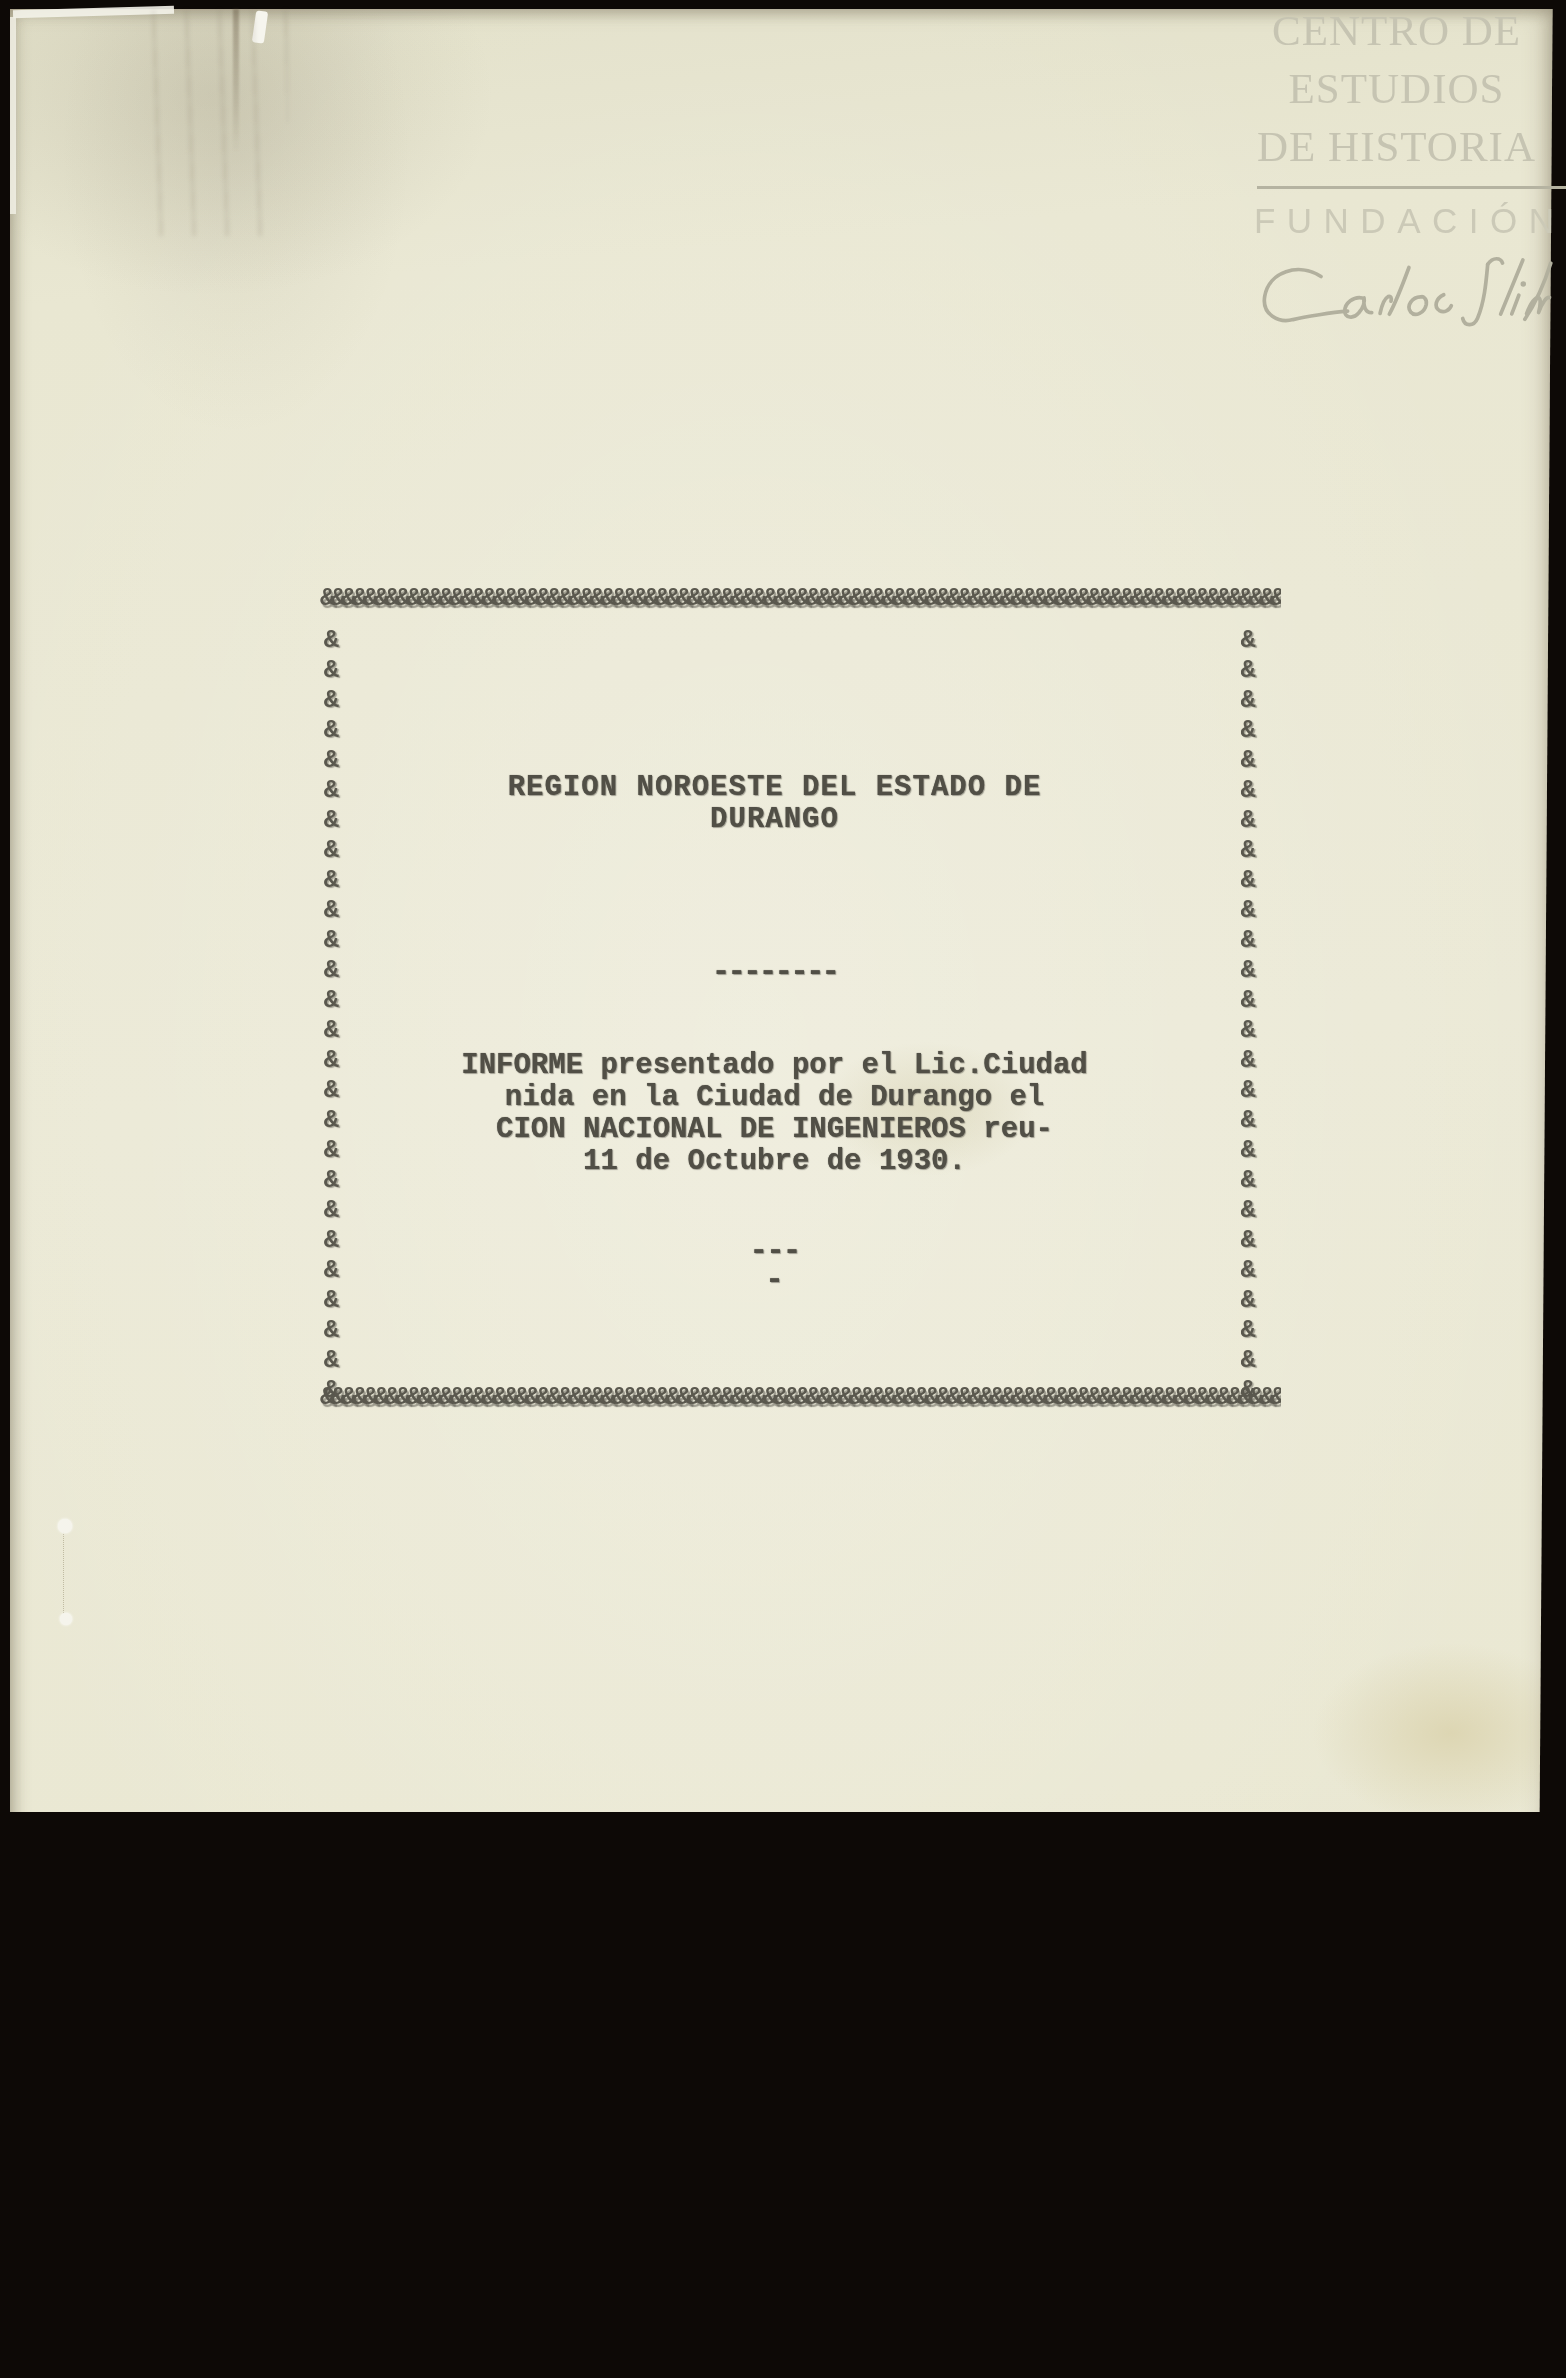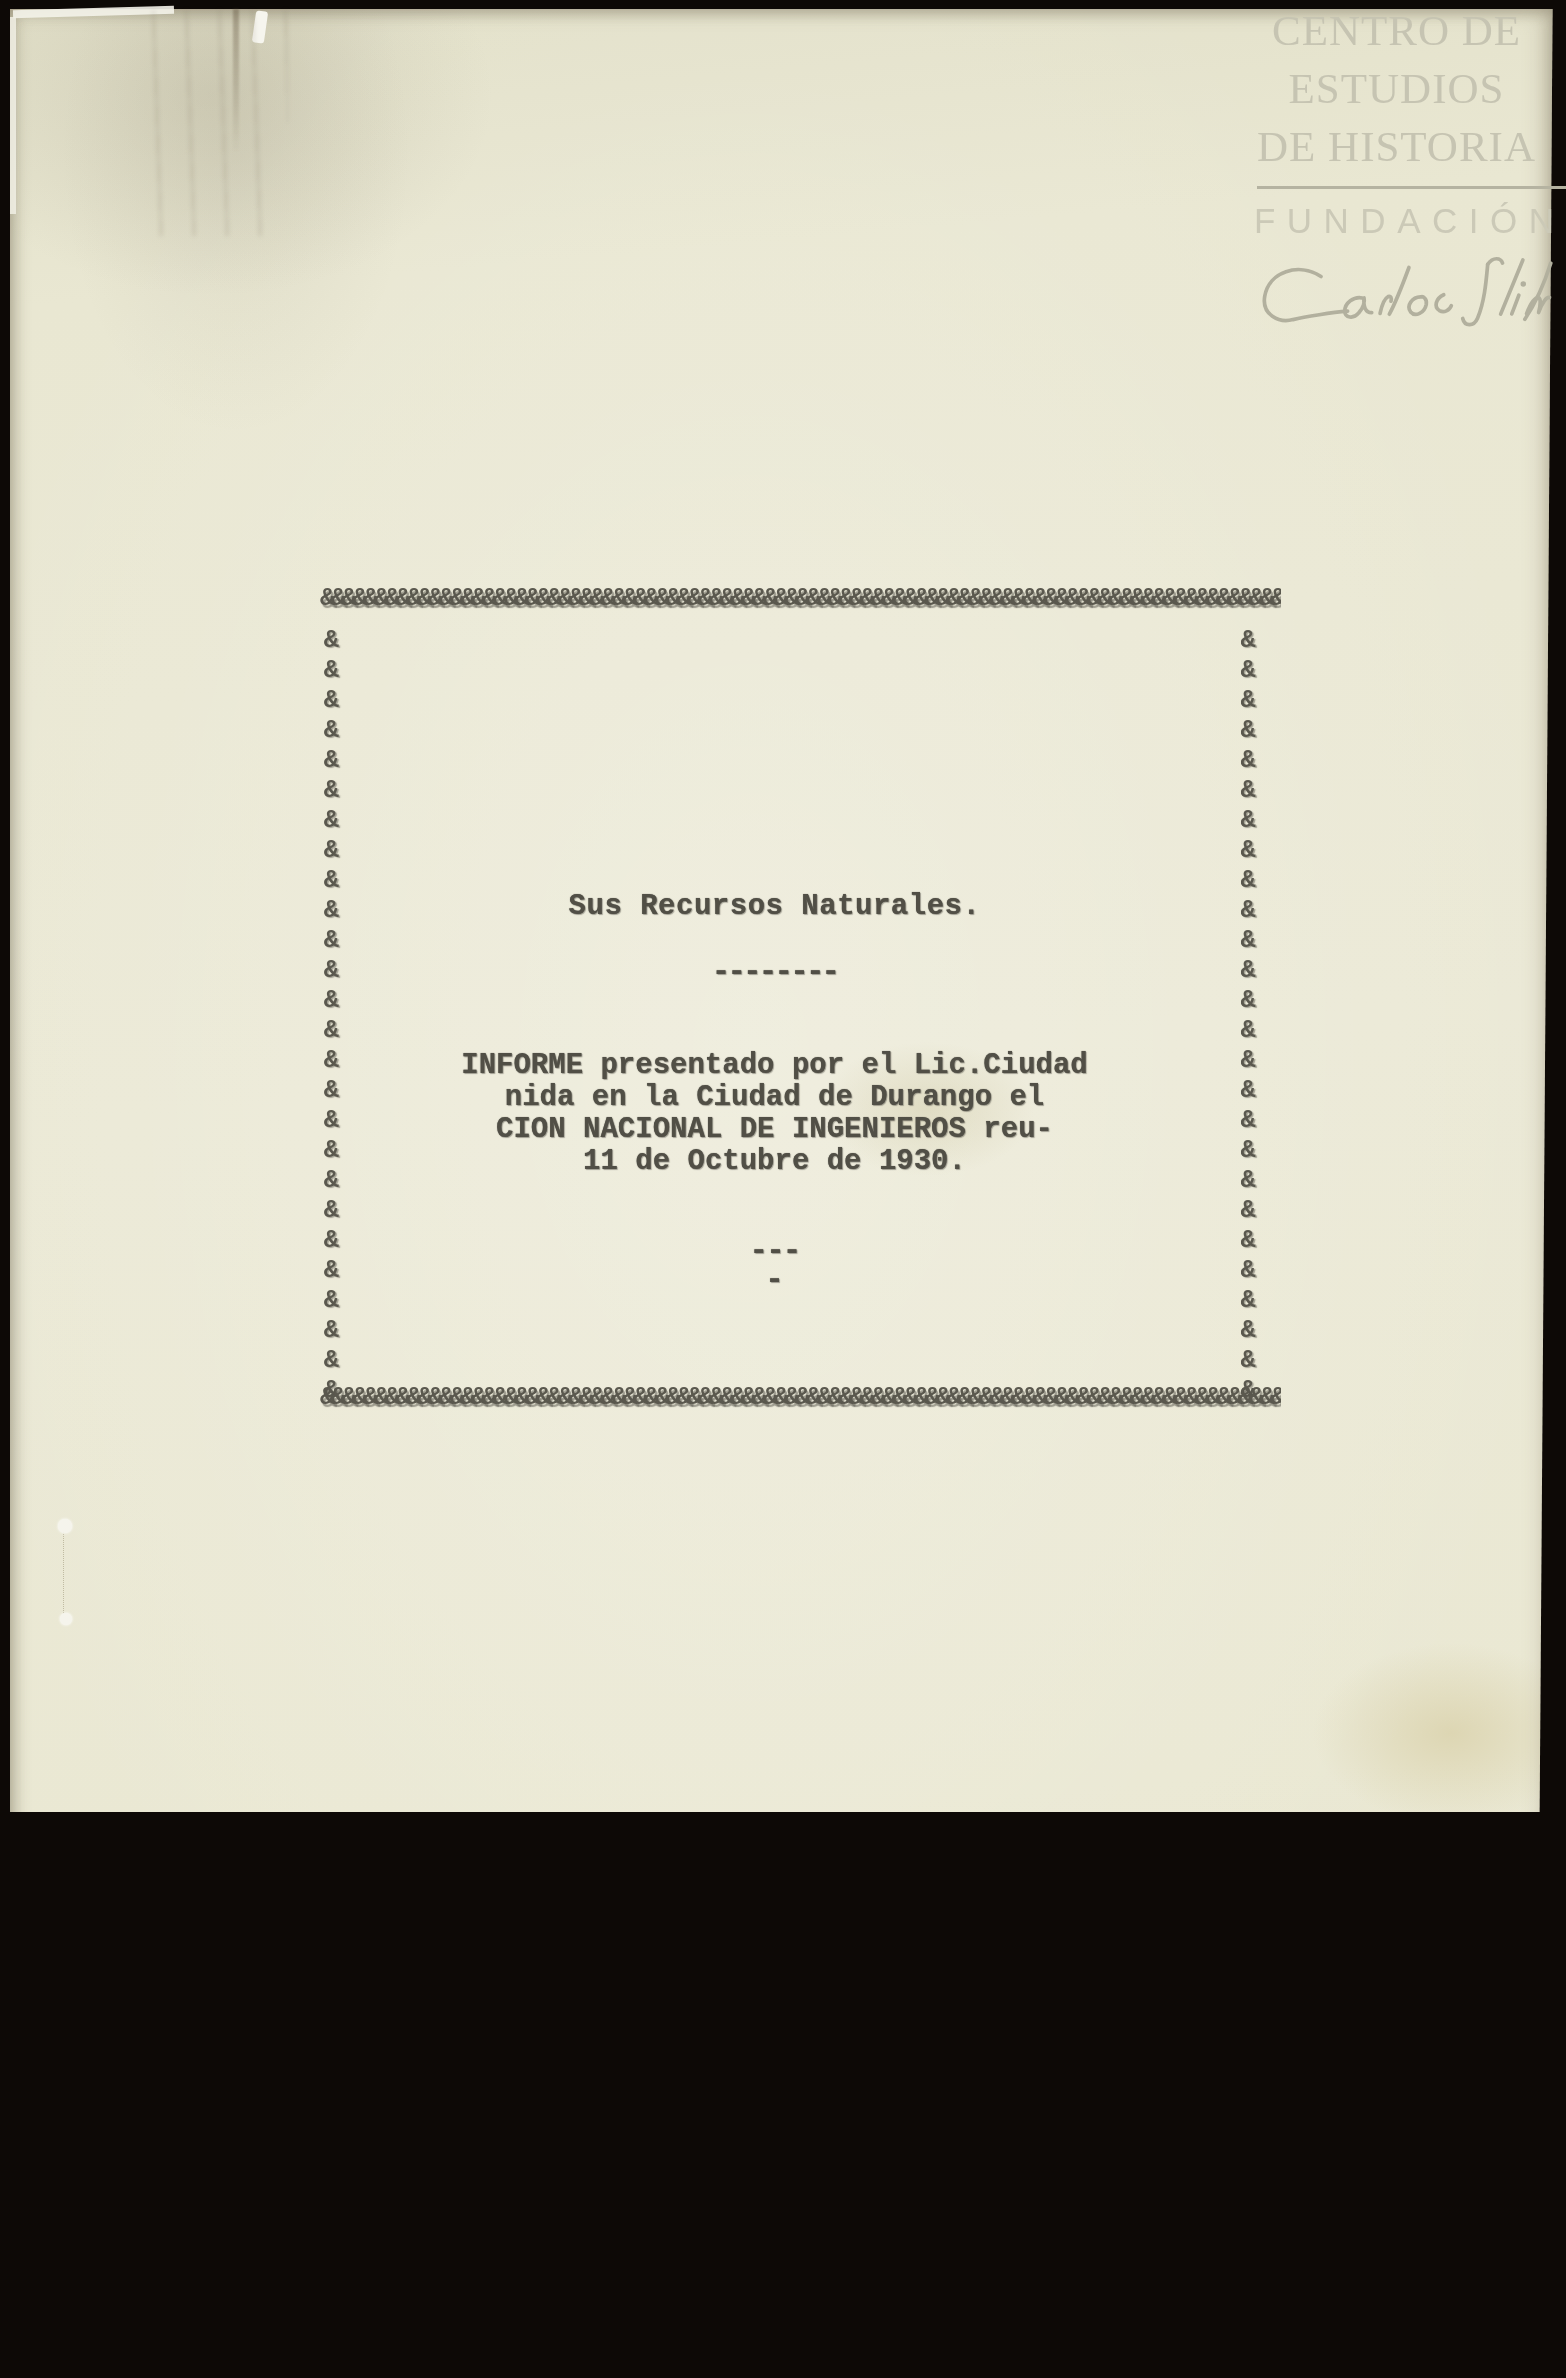--- a/index.html
+++ b/index.html
@@ -160,22 +160,25 @@
 &amp;
 &amp;
 &amp;
 &amp;
 &amp;
 &amp;
 &amp;
 &amp;</div>
     <div class="b-bottom">&amp;&amp;&amp;&amp;&amp;&amp;&amp;&amp;&amp;&amp;&amp;&amp;&amp;&amp;&amp;&amp;&amp;&amp;&amp;&amp;&amp;&amp;&amp;&amp;&amp;&amp;&amp;&amp;&amp;&amp;&amp;&amp;&amp;&amp;&amp;&amp;&amp;&amp;&amp;&amp;&amp;&amp;&amp;&amp;&amp;&amp;&amp;&amp;&amp;&amp;&amp;&amp;&amp;&amp;&amp;&amp;&amp;&amp;&amp;&amp;&amp;&amp;&amp;&amp;&amp;&amp;&amp;&amp;&amp;&amp;&amp;&amp;&amp;&amp;&amp;&amp;&amp;&amp;&amp;&amp;&amp;&amp;&amp;&amp;&amp;&amp;&amp;&amp;&amp;&amp;</div>
 
+    <div class="t-center t-title ink">
+      <div>REGION NOROESTE DEL ESTADO DE</div>
+      <div>DURANGO</div>
+    </div>
 
-    <div class="t-center t-subtitle ink">Sus Recursos Naturales.</div>
 
     <div class="t-center t-sep1 ink">--------</div>
 
     <div class="t-center t-report ink">
       <div>INFORME presentado por el Lic.Ciudad</div>
       <div>nida en la Ciudad de Durango el</div>
       <div>CION NACIONAL DE INGENIEROS reu-</div>
       <div>11 de Octubre de 1930.</div>
     </div>
 

